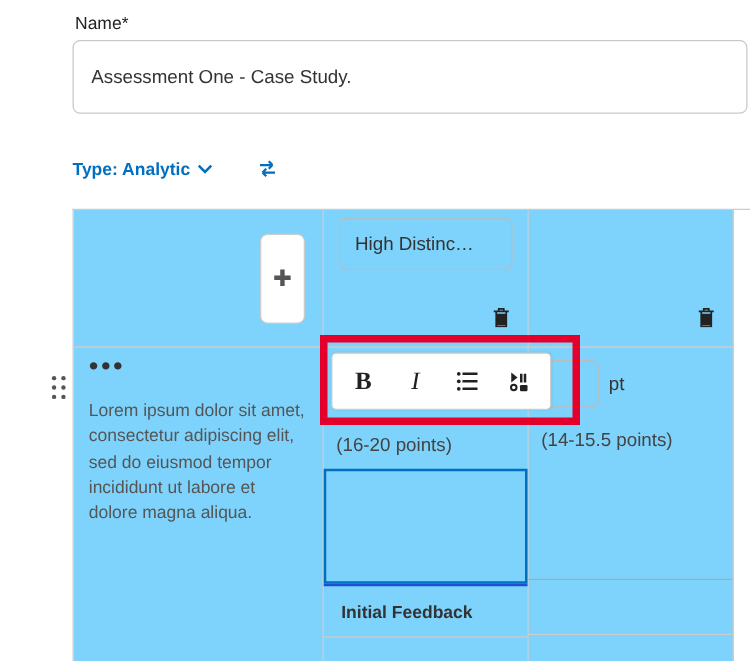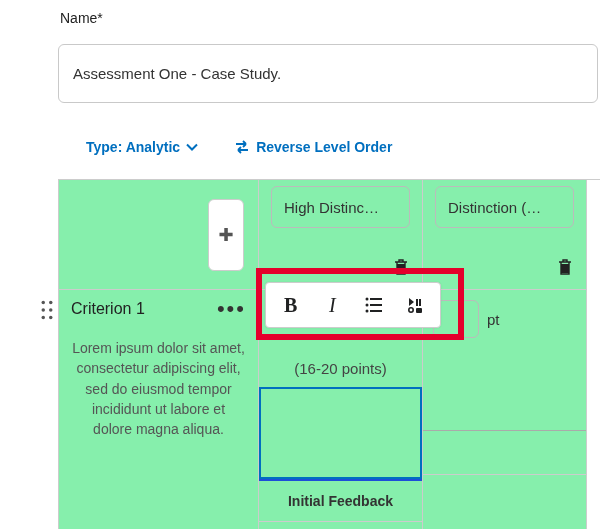--- a/index.html
+++ b/index.html
@@ -1,25 +1,25 @@
 <!DOCTYPE html>
 <html><head>
 <meta charset="utf-8">
 <style>
   * { box-sizing: border-box; }
   html, body { margin: 0; padding: 0; font-family: "Segoe UI", Arial, sans-serif; font-size: 14px; color: #202122; background: #fff; }
   .page { width: 600px; height: 529px; position: relative; overflow: hidden; padding: 10px 0 0 58px; }
-  .name-label { font-size: 14px; color: #222; margin-bottom: 18px; padding-left: 2px; }
+  .name-label { font-size: 14px; color: #222; margin-bottom: 6px; padding-left: 2px; }
   .name-input { width: 540px; height: 59px; border: 1px solid #c9c9c9; border-radius: 6px; padding: 0 14px; font-size: 15px; color: #333; }
-  .controls-row { display: flex; align-items: flex-end; gap: 36px; margin-top: 36px; margin-left: 28px; }
+  .controls-row { display: flex; align-items: flex-end; gap: 36px; margin-top: 36px; }
   .link { color: #006fbf; font-weight: 600; font-size: 14px; cursor: pointer; display: inline-flex; align-items: center; gap: 6px; }
   .chev { width: 12px; height: 12px; }
   .swap-icon { width: 16px; height: 16px; }
   .rubric { margin-top: 24px; border-top: 1px solid #ccc; border-left: 1px solid #ccc; display: grid; grid-template-columns: 200px 164px 164px; width: 560px; }
-  .cell { border-right: 1px solid #ccc; border-bottom: 1px solid #ccc; padding: 10px 12px; position: relative; background: #86efac; text-align: center; }
+  .cell { border-right: 1px solid #ccc; border-bottom: 1px solid #ccc; padding: 10px 12px; position: relative; background: #7dd3fc; }
   .hdr-first { height: 110px; display:flex; align-items:center; justify-content:flex-end; padding-right: 14px; }
   .plus-box { width: 36px; height: 72px; border: 1px solid #ccc; border-radius: 6px; background: #fff; display:flex; align-items:center; justify-content:center; cursor:pointer; }
   .plus-icon { font-size: 18px; color: #555; }
   .hdr-level { height: 110px; padding-top: 6px; }
   .level-box { border: 1px solid #bbb; border-radius: 6px; height: 42px; display:flex; align-items:center; padding: 0 12px; font-size: 15px; color: #333; overflow:hidden; white-space:nowrap; text-overflow:ellipsis; }
   .trash { position: absolute; right: 14px; bottom: 10px; cursor: pointer; font-size: 16px; color: #222; }
   .row-first { min-height: 250px; }
   .crit-head { display:flex; align-items:center; justify-content:space-between; }
   .crit-name { font-size: 16px; color: #222; }
   .more-dots { font-size: 22px; letter-spacing: 2px; cursor:pointer; color:#333; line-height: 10px; }
@@ -55,70 +55,68 @@
       <span>Type: Analytic</span>
       <svg class="chev" viewBox="0 0 12 12">
           <path d="M1 3.5 L6 8.5 L11 3.5" fill="none" stroke="#006fbf" stroke-width="2"></path>
         </svg>
     </span>
     <span class="link">
       <svg class="swap-icon" viewBox="0 0 16 16">
         <path d="M2 5 H12 M12 5 L9 2 M12 5 L9 8" fill="none" stroke="#006fbf" stroke-width="1.8"></path>
         <path d="M14 11 H4 M4 11 L7 8 M4 11 L7 14" fill="none" stroke="#006fbf" stroke-width="1.8"></path>
       </svg>
-      <span>Reverse Level Order</span>
     </span>
   </div>
 
   <div class="rubric">
 
     <div class="cell hdr-first">
       <div class="plus-box">
         <span class="plus-icon">✚</span>
       </div>
     </div>
     <div class="cell hdr-level">
       <div class="level-box">High Distinc…</div>
       <span class="trash">
         <svg width="14" height="16" viewBox="0 0 14 16">
             <path d="M1 3 H13 M5 3 V1 H9 V3 M3 3 V15 H11 V3" fill="none" stroke="#222" stroke-width="1.4"></path>
             <path d="M3 5 H11 V14 H3 Z" fill="#222"></path>
           </svg>
       </span>
     </div>
     <div class="cell hdr-level">
-      <div class="level-box">Distinction (…</div>
       <span class="trash">
         <svg width="14" height="16" viewBox="0 0 14 16">
             <path d="M1 3 H13 M5 3 V1 H9 V3 M3 3 V15 H11 V3" fill="none" stroke="#222" stroke-width="1.4"></path>
             <path d="M3 5 H11 V14 H3 Z" fill="#222"></path>
           </svg>
       </span>
     </div>
 
     <div class="cell row-first">
       <div class="crit-head">
-        <span class="crit-name">Criterion 1</span>
         <span class="more-dots">•••</span>
       </div>
       <div class="crit-desc">Lorem ipsum dolor sit amet, consectetur adipiscing elit, sed do eiusmod tempor incididunt ut labore et dolore magna aliqua.</div>
     </div>
 
     <div class="cell level-cell">
       <div class="range-text" style="padding-top:70px">(16-20 points)</div>
       <div class="edit-body"></div>
       <div class="initial-fb">Initial Feedback</div>
       <div style="height:40px; border-top:1px solid #ccc;"></div>
     </div>
 
     <div class="cell level-cell">
       <div class="pt-row">
         <div class="pt-box"></div>
         <span class="pt-label">pt</span>
       </div>
+      <div class="range-text" style="padding-top:18px">(14-15.5 points)</div>
       <div style="height:92px; margin-top:0;"></div>
       <div style="border-top:1px solid #aaa; height:44px;"></div>
       <div style="height:40px; border-top:1px solid #ccc;"></div>
     </div>
   </div>
 
   
   <div class="drag-handle">
     <svg viewBox="0 0 10 16">
       <circle cx="2" cy="2" r="1.4" fill="#555"></circle>

